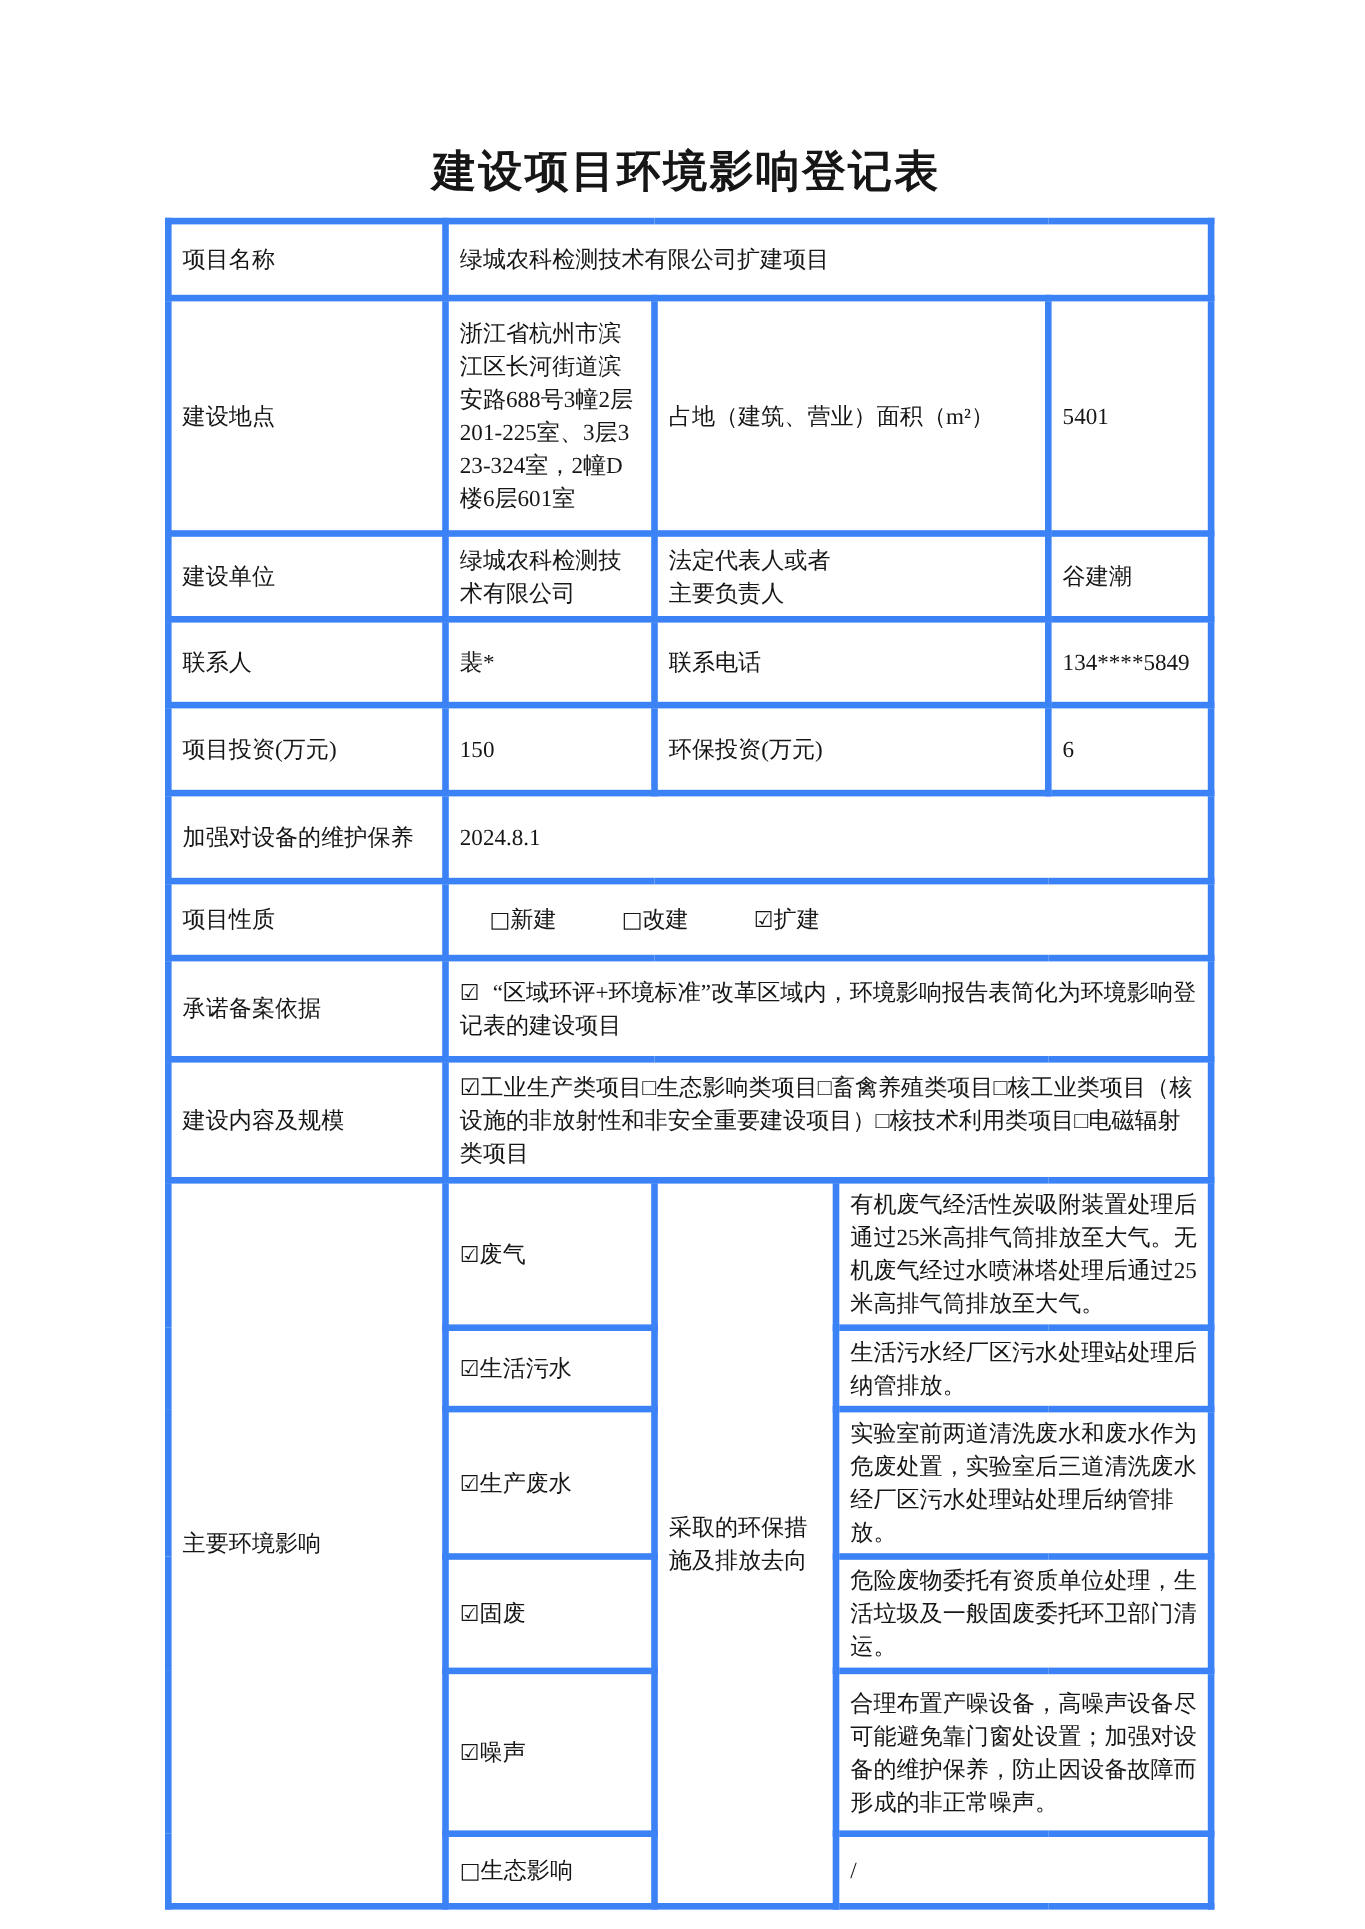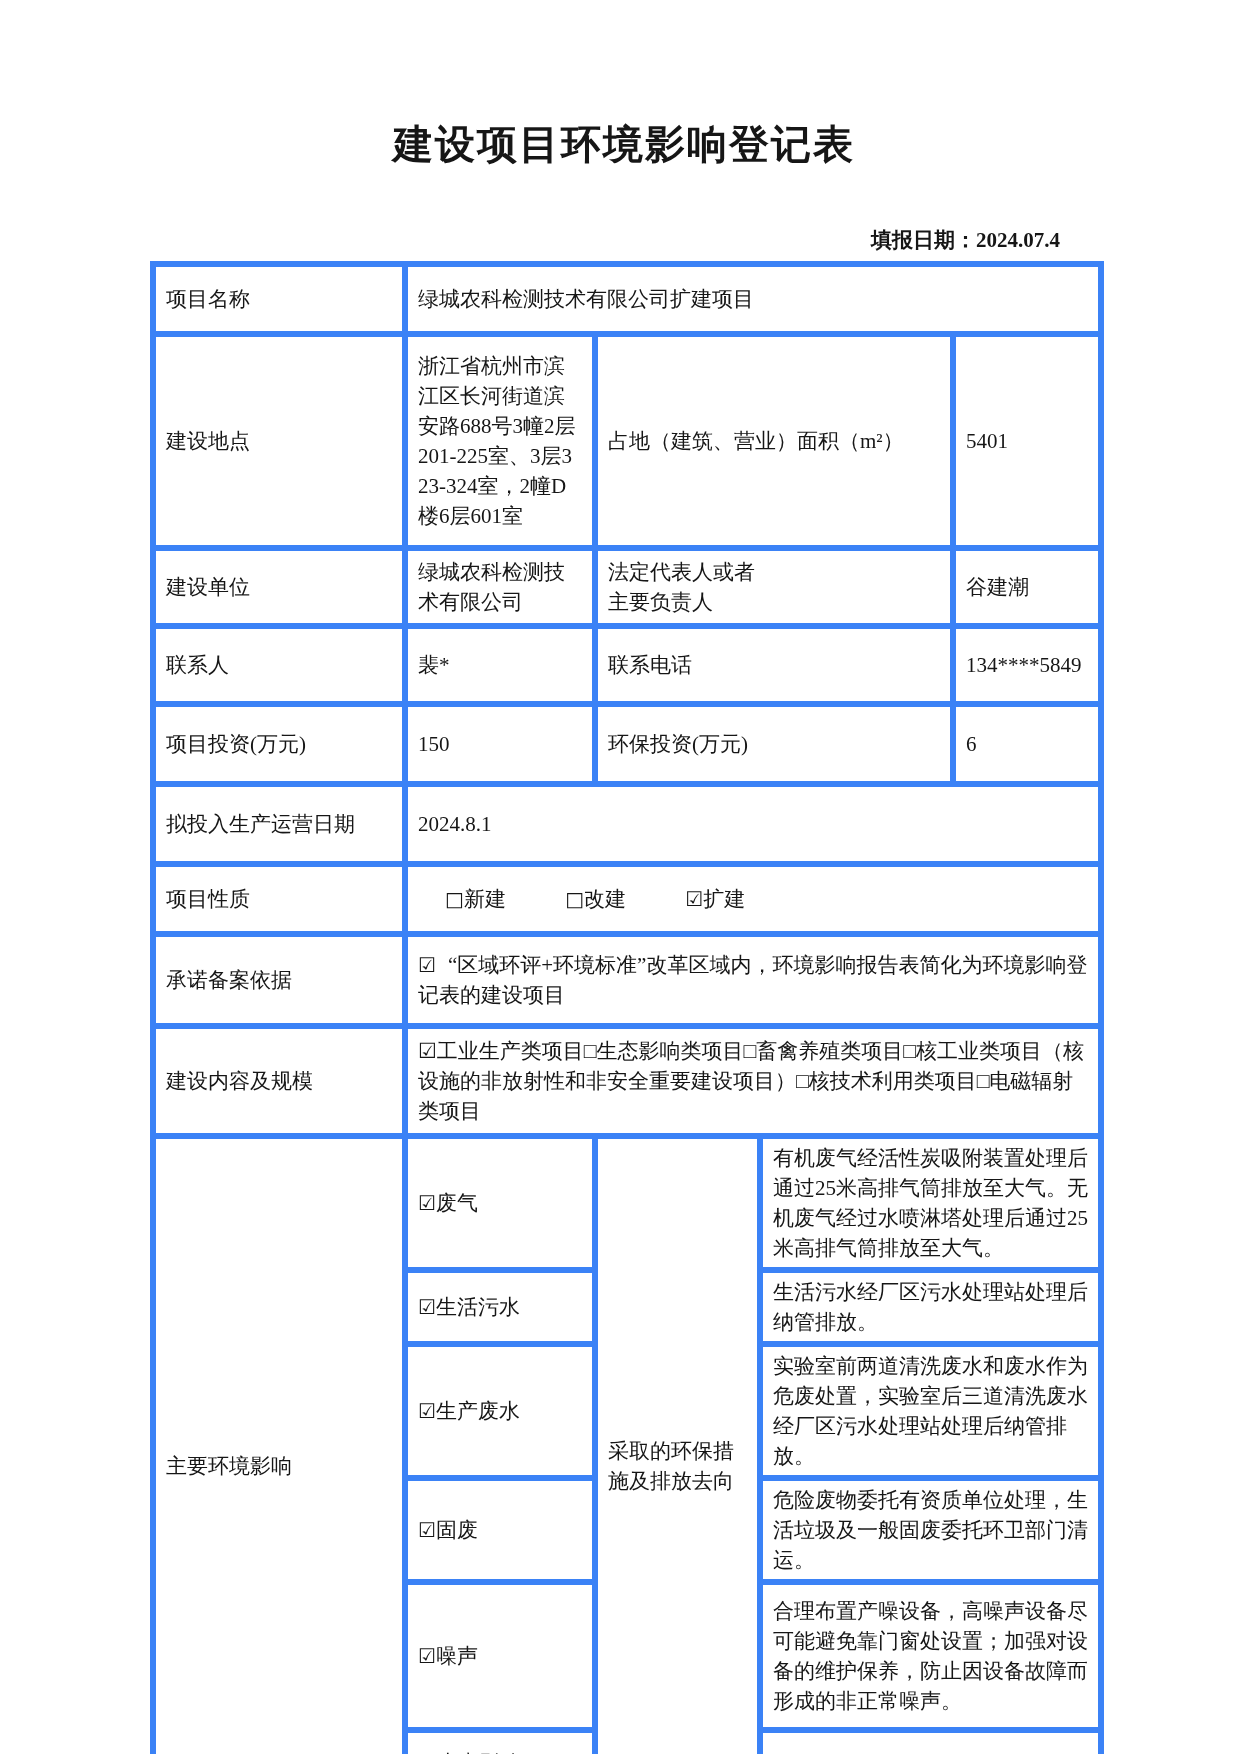--- a/index.html
+++ b/index.html
@@ -12,21 +12,21 @@
     height: 1754px;
     font-family: "Liberation Serif", "DejaVu Serif", serif;
     color: #161616;
     position: relative;
   }
   .sheet {
     width: 948px;
     margin-left: 150px;
   }
   .doc-title {
-    margin: 5px;
+    margin: 16px;
     padding-top: 114px;
     font-size: 40px;
     line-height: 52px;
     font-weight: 700;
     text-align: center;
     letter-spacing: 2px;
   }
   .date-line {
     margin-top: 54px;
     margin-bottom: 6px;
@@ -95,23 +95,20 @@
   .commit-box { margin-right: 12px; }
   .nature-opt { display: inline-block; margin: 0 27px; white-space: nowrap; }
 </style>
 </head>
 <body>
 
 <div class="sheet">
 
   <h1 class="doc-title">建设项目环境影响登记表</h1>
 
-  <div class="date-line">
-    <span>填报日期：</span><span>2024.07.4</span>
-  </div>
 
   <table class="form">
     <colgroup>
       <col style="width:252px">
       <col style="width:190px">
       <col style="width:165px">
       <col style="width:193px">
       <col style="width:148px">
     </colgroup>
 
@@ -144,21 +141,21 @@
     </tr>
 
     <tr class="h66">
       <td>项目投资(万元)</td>
       <td>150</td>
       <td colspan="2">环保投资(万元)</td>
       <td>6</td>
     </tr>
 
     <tr class="h66">
-      <td>拟投入生产运营日期</td>
+      <td>加强对设备的维护保养</td>
       <td colspan="4">2024.8.1</td>
     </tr>
 
     <tr class="h56">
       <td>项目性质</td>
       <td colspan="4">
         <span class="nature-opt"><span class="box-glyph">□</span><span>新建</span></span>
         <span class="nature-opt"><span class="box-glyph">□</span><span>改建</span></span>
         <span class="nature-opt"><span class="box-glyph">☑</span><span>扩建</span></span>
       </td>

